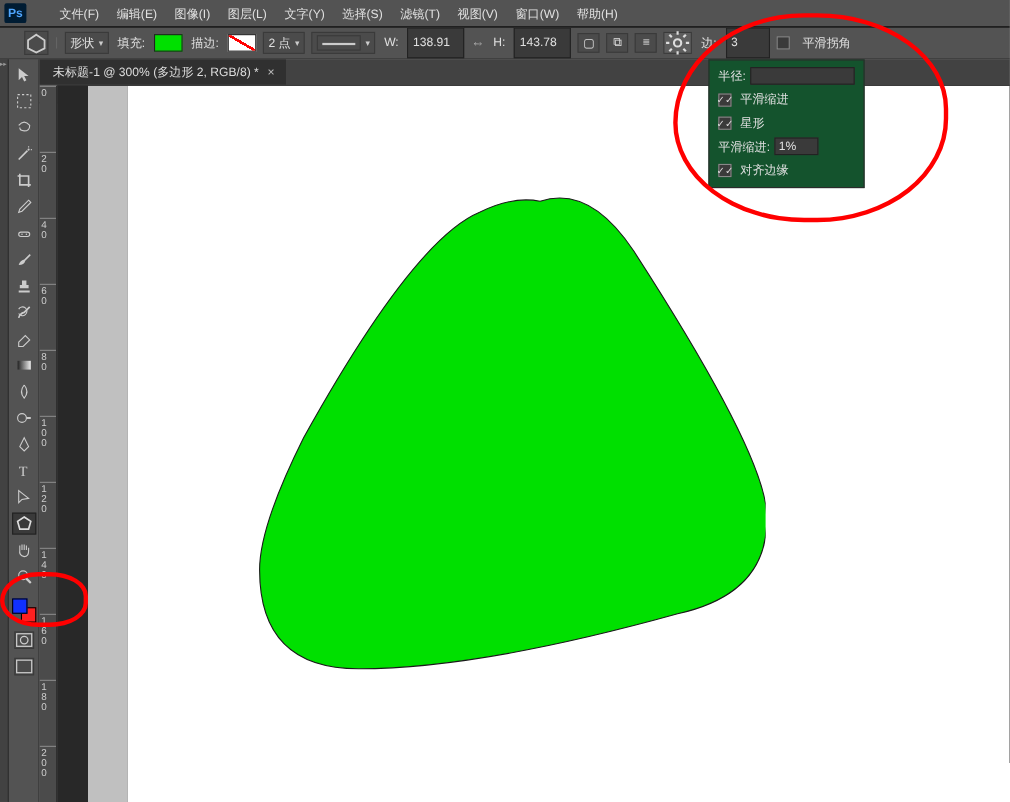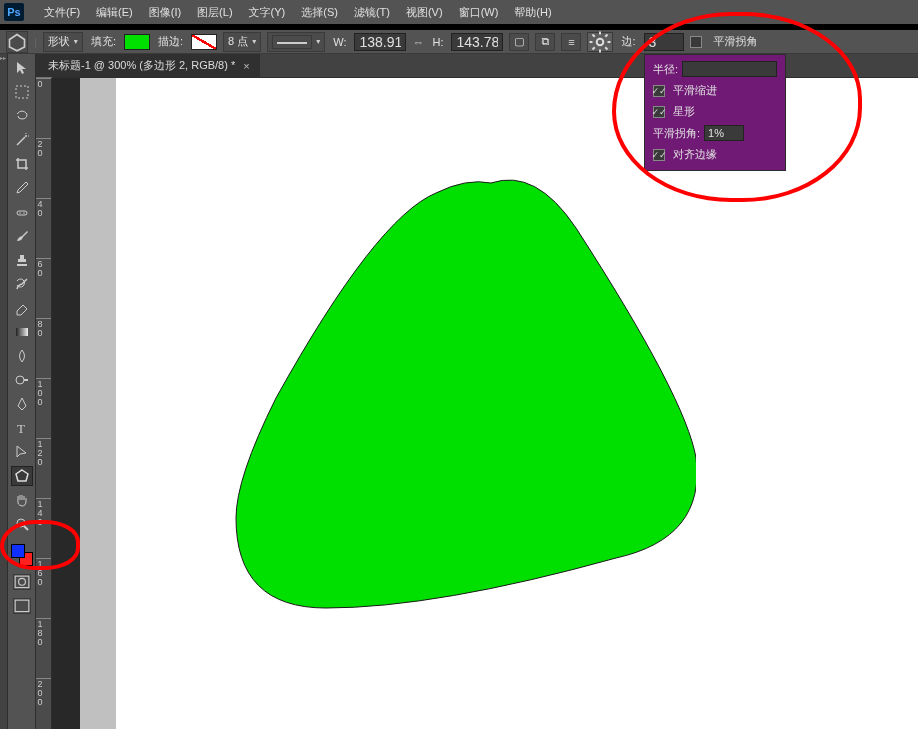--- a/index.html
+++ b/index.html
@@ -23,37 +23,37 @@
     gap: 0;
   }
   .ps-logo {
     width: 20px; height: 18px;
     background: #001c33;
     color: #4fa6ff;
     font-weight: bold;
     font-size: 11px;
     display: flex; align-items: center; justify-content: center;
     border-radius: 2px;
-    margin-right: 12px;
+    margin-right: 22px;
   }
   .menu-item {
     padding: 4px 8px;
     color: #e0e0e0;
     cursor: default;
   }
 
   
   .optionsbar {
     display: flex;
     align-items: center;
     height: 30px;
     background: #535353;
-    border-top: 6px solid #000000;
+    border-top: 1px solid #000000;
     border-bottom: 1px solid #3a3a3a;
-    padding-left: 6px;
+    padding-left: 22px;
     gap: 6px;
   }
   .opt-icon {
     width: 22px; height: 22px;
     display: flex; align-items: center; justify-content: center;
     border: 1px solid #3a3a3a;
     background: #4b4b4b;
   }
   .dropdown {
     display: flex; align-items: center;
@@ -77,23 +77,23 @@
   }
   .swatch.none::after {
     content: "";
     position: absolute; left: 0; top: 0; right: 0; bottom: 0;
     background: linear-gradient(to top right, transparent 45%, red 45%, red 55%, transparent 55%);
   }
   .num-field {
     background: #3a3a3a;
     border: 1px solid #222;
     color: #e0e0e0;
-    width: 52px; height: 18px;
+    width: 52px; height: 28px;
     padding: 0 4px;
-    font-size: 14px;
+    font-size: 11px;
   }
   .num-field.small { width: 40px; }
   .stroke-preview {
     width: 40px; height: 14px;
     background: #4b4b4b;
     border: 1px solid #3a3a3a;
     position: relative;
   }
   .stroke-preview::after {
     content:"";
@@ -273,21 +273,21 @@
     left: 60px;
     top: 60px;
   }
 
   
   .popup {
     position: absolute;
     top: 54px;
     left: 644px;
     width: 142px;
-    background: #701a75;
+    background: #14532d;
     border: 1px solid #2b2b2b;
     padding: 6px 8px 8px 8px;
     z-index: 10;
     color:#e0e0e0;
   }
   .popup-row {
     display:flex; align-items:center;
     margin-bottom: 6px;
     gap: 4px;
   }
@@ -344,21 +344,21 @@
   <span style="color:#666">|</span>
   <div class="dropdown">
     <span>形状</span>
     <span class="arrow">▾</span>
   </div>
   <span class="opt-label">填充:</span>
   <span class="swatch green"></span>
   <span class="opt-label">描边:</span>
   <span class="swatch none"></span>
   <div class="dropdown">
-    <span>8 点</span>
+    <span>2 点</span>
     <span class="arrow">▾</span>
   </div>
   <div class="dropdown">
     <span class="stroke-preview"></span>
     <span class="arrow">▾</span>
   </div>
   <span class="opt-label">W:</span>
   <input class="num-field" value="138.91" style="">
   <span class="link-icon">⇔</span>
   <span class="opt-label">H:</span>
@@ -625,21 +625,21 @@
   </div>
   <div class="popup-row">
     <span class="checkbox checked">✓</span>
     <span>平滑缩进</span>
   </div>
   <div class="popup-row">
     <span class="checkbox checked">✓</span>
     <span>星形</span>
   </div>
   <div class="popup-row">
-    <span>平滑拐角:</span>
+    <span>平滑缩进:</span>
     <input class="popup-input short" value="1%" style="">
   </div>
   <div class="popup-row" style="margin-bottom:0">
     <span class="checkbox checked">✓</span>
     <span>对齐边缘</span>
   </div>
 </div>
 
 <div class="anno anno1"></div>
 <div class="anno anno2"></div>

